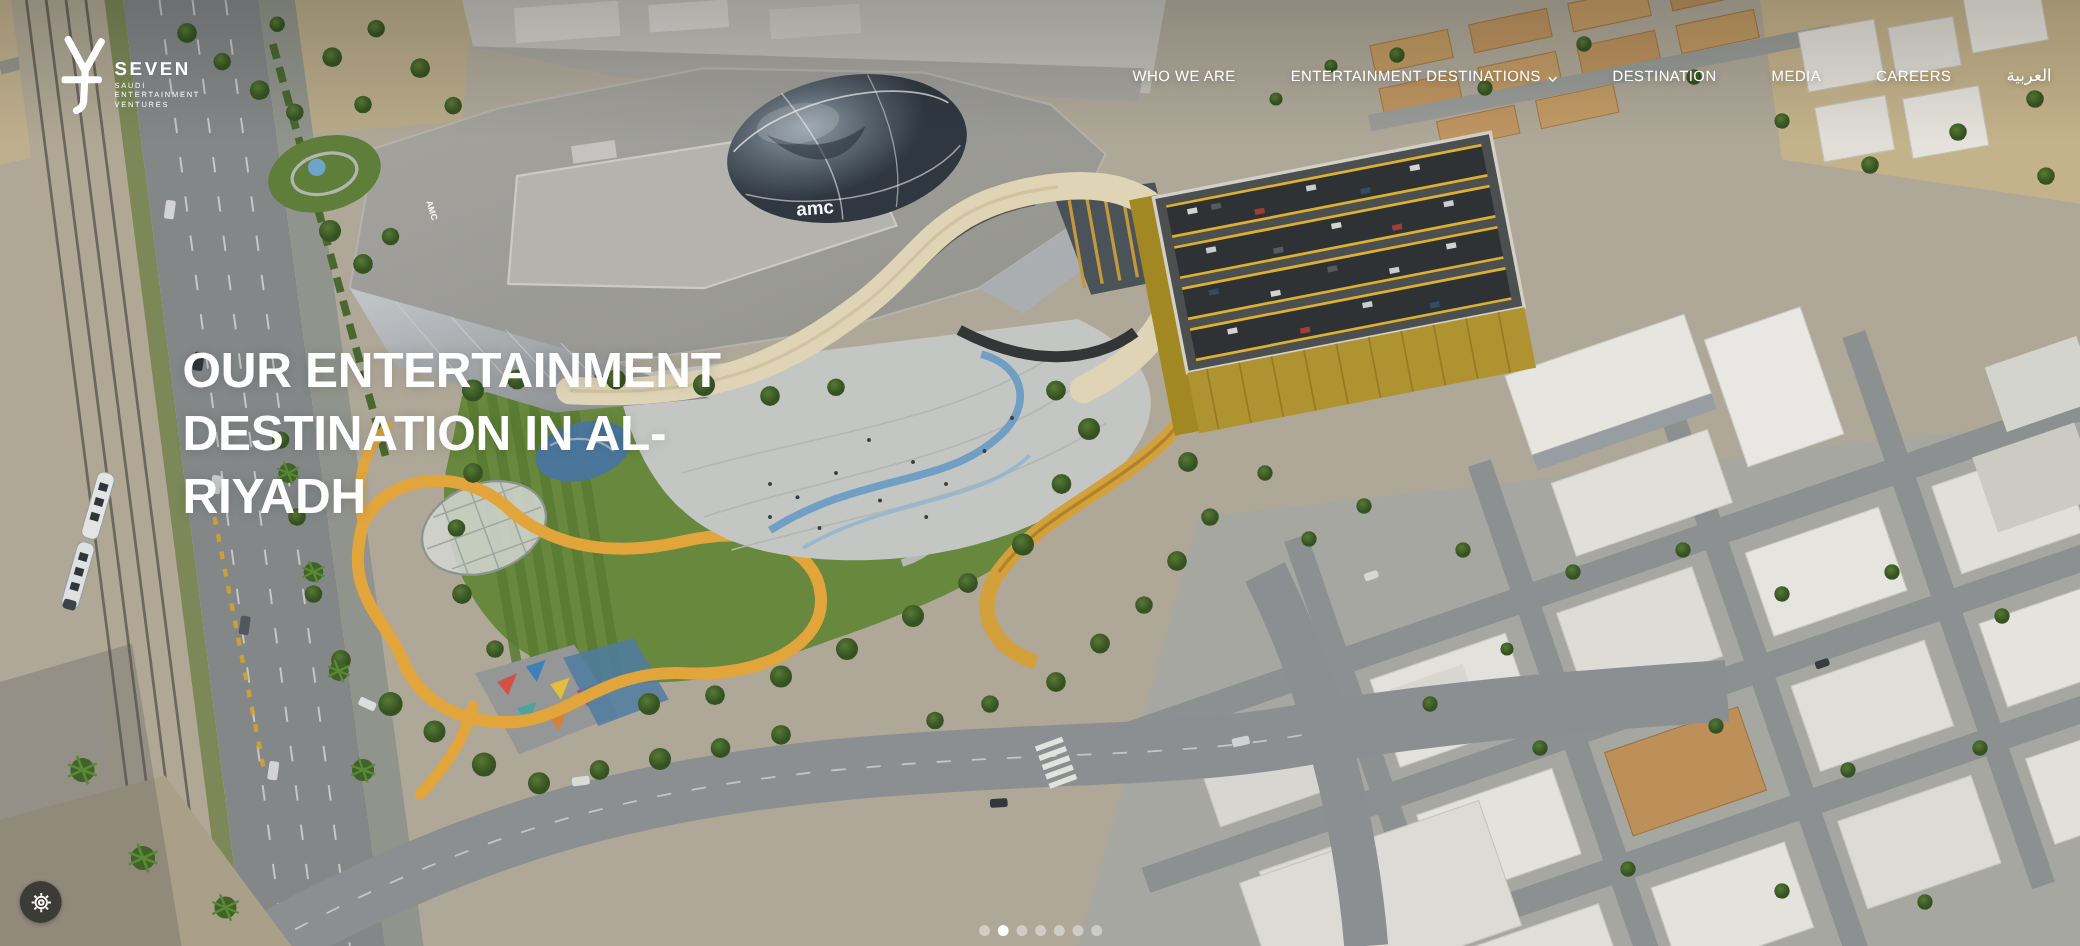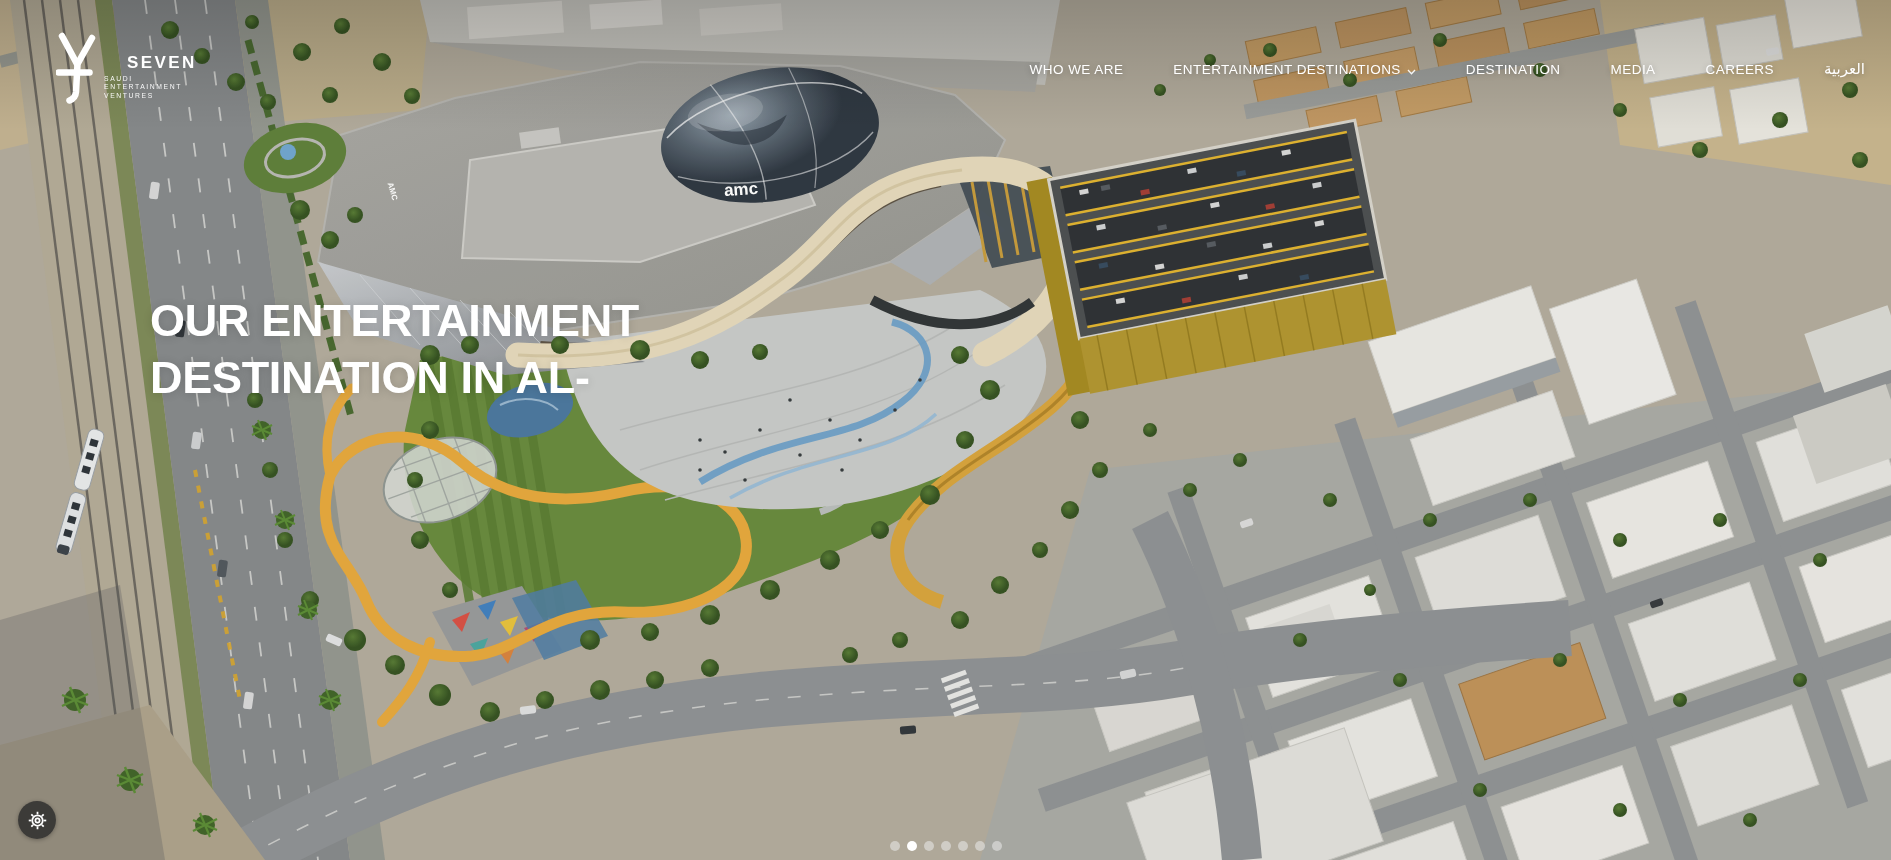--- a/index.html
+++ b/index.html
@@ -11,21 +11,21 @@
   
   .scrim{position:absolute;left:0;top:0;width:100%;height:130px;
          background:linear-gradient(to bottom,rgba(0,0,0,.18),rgba(0,0,0,0));
          pointer-events:none;}
 
   
   .logo{position:absolute;left:56px;top:30px;display:flex;align-items:flex-start;
         gap:8px;color:#fff;cursor:pointer;}
   .logo-mark{width:40px;height:72px;margin-top:2px;}
   .logo-text{margin-top:24px;}
-  .logo-name{font-size:17px;font-weight:700;letter-spacing:2.4px;line-height:17px;margin-left:23px;}
+  .logo-name{font-size:17px;font-weight:700;letter-spacing:2.4px;line-height:17px;}
   .logo-tag{margin-top:4px;}
   .logo-tag div{font-size:6.8px;letter-spacing:1.6px;line-height:8.4px;font-weight:400;
                 color:rgba(255,255,255,.95);}
 
   .nav{position:absolute;top:60px;right:26px;display:flex;align-items:center;gap:50px;
        list-style:none;margin:0;padding:0;}
   .nav-item{display:flex;align-items:center;gap:6px;color:#fff;font-size:13.5px;
             letter-spacing:.45px;white-space:nowrap;cursor:pointer;
             text-shadow:0 1px 6px rgba(0,0,0,.28);}
   .nav-item.arabic{font-size:15px;font-weight:400;font-family:"DejaVu Sans",sans-serif;}
@@ -579,23 +579,24 @@
       </li>
       <li class="nav-item">
         <span>CAREERS</span>
       </li>
       <li class="nav-item arabic">
         <span>العربية</span>
       </li>
     </ul>
   </header>
 
-  <h1 class="hero" style="margin:0;font-weight:700">
+  <h1 class="hero" style="margin:16px;font-weight:700">
     <div class="hero-line">OUR ENTERTAINMENT</div>
     <div class="hero-line">DESTINATION IN AL-</div>
+    <div class="hero-line">RIYADH</div>
   </h1>
 
   <div class="dots">
       <span class="dot"></span>
       <span class="dot active"></span>
       <span class="dot"></span>
       <span class="dot"></span>
       <span class="dot"></span>
       <span class="dot"></span>
       <span class="dot"></span>

